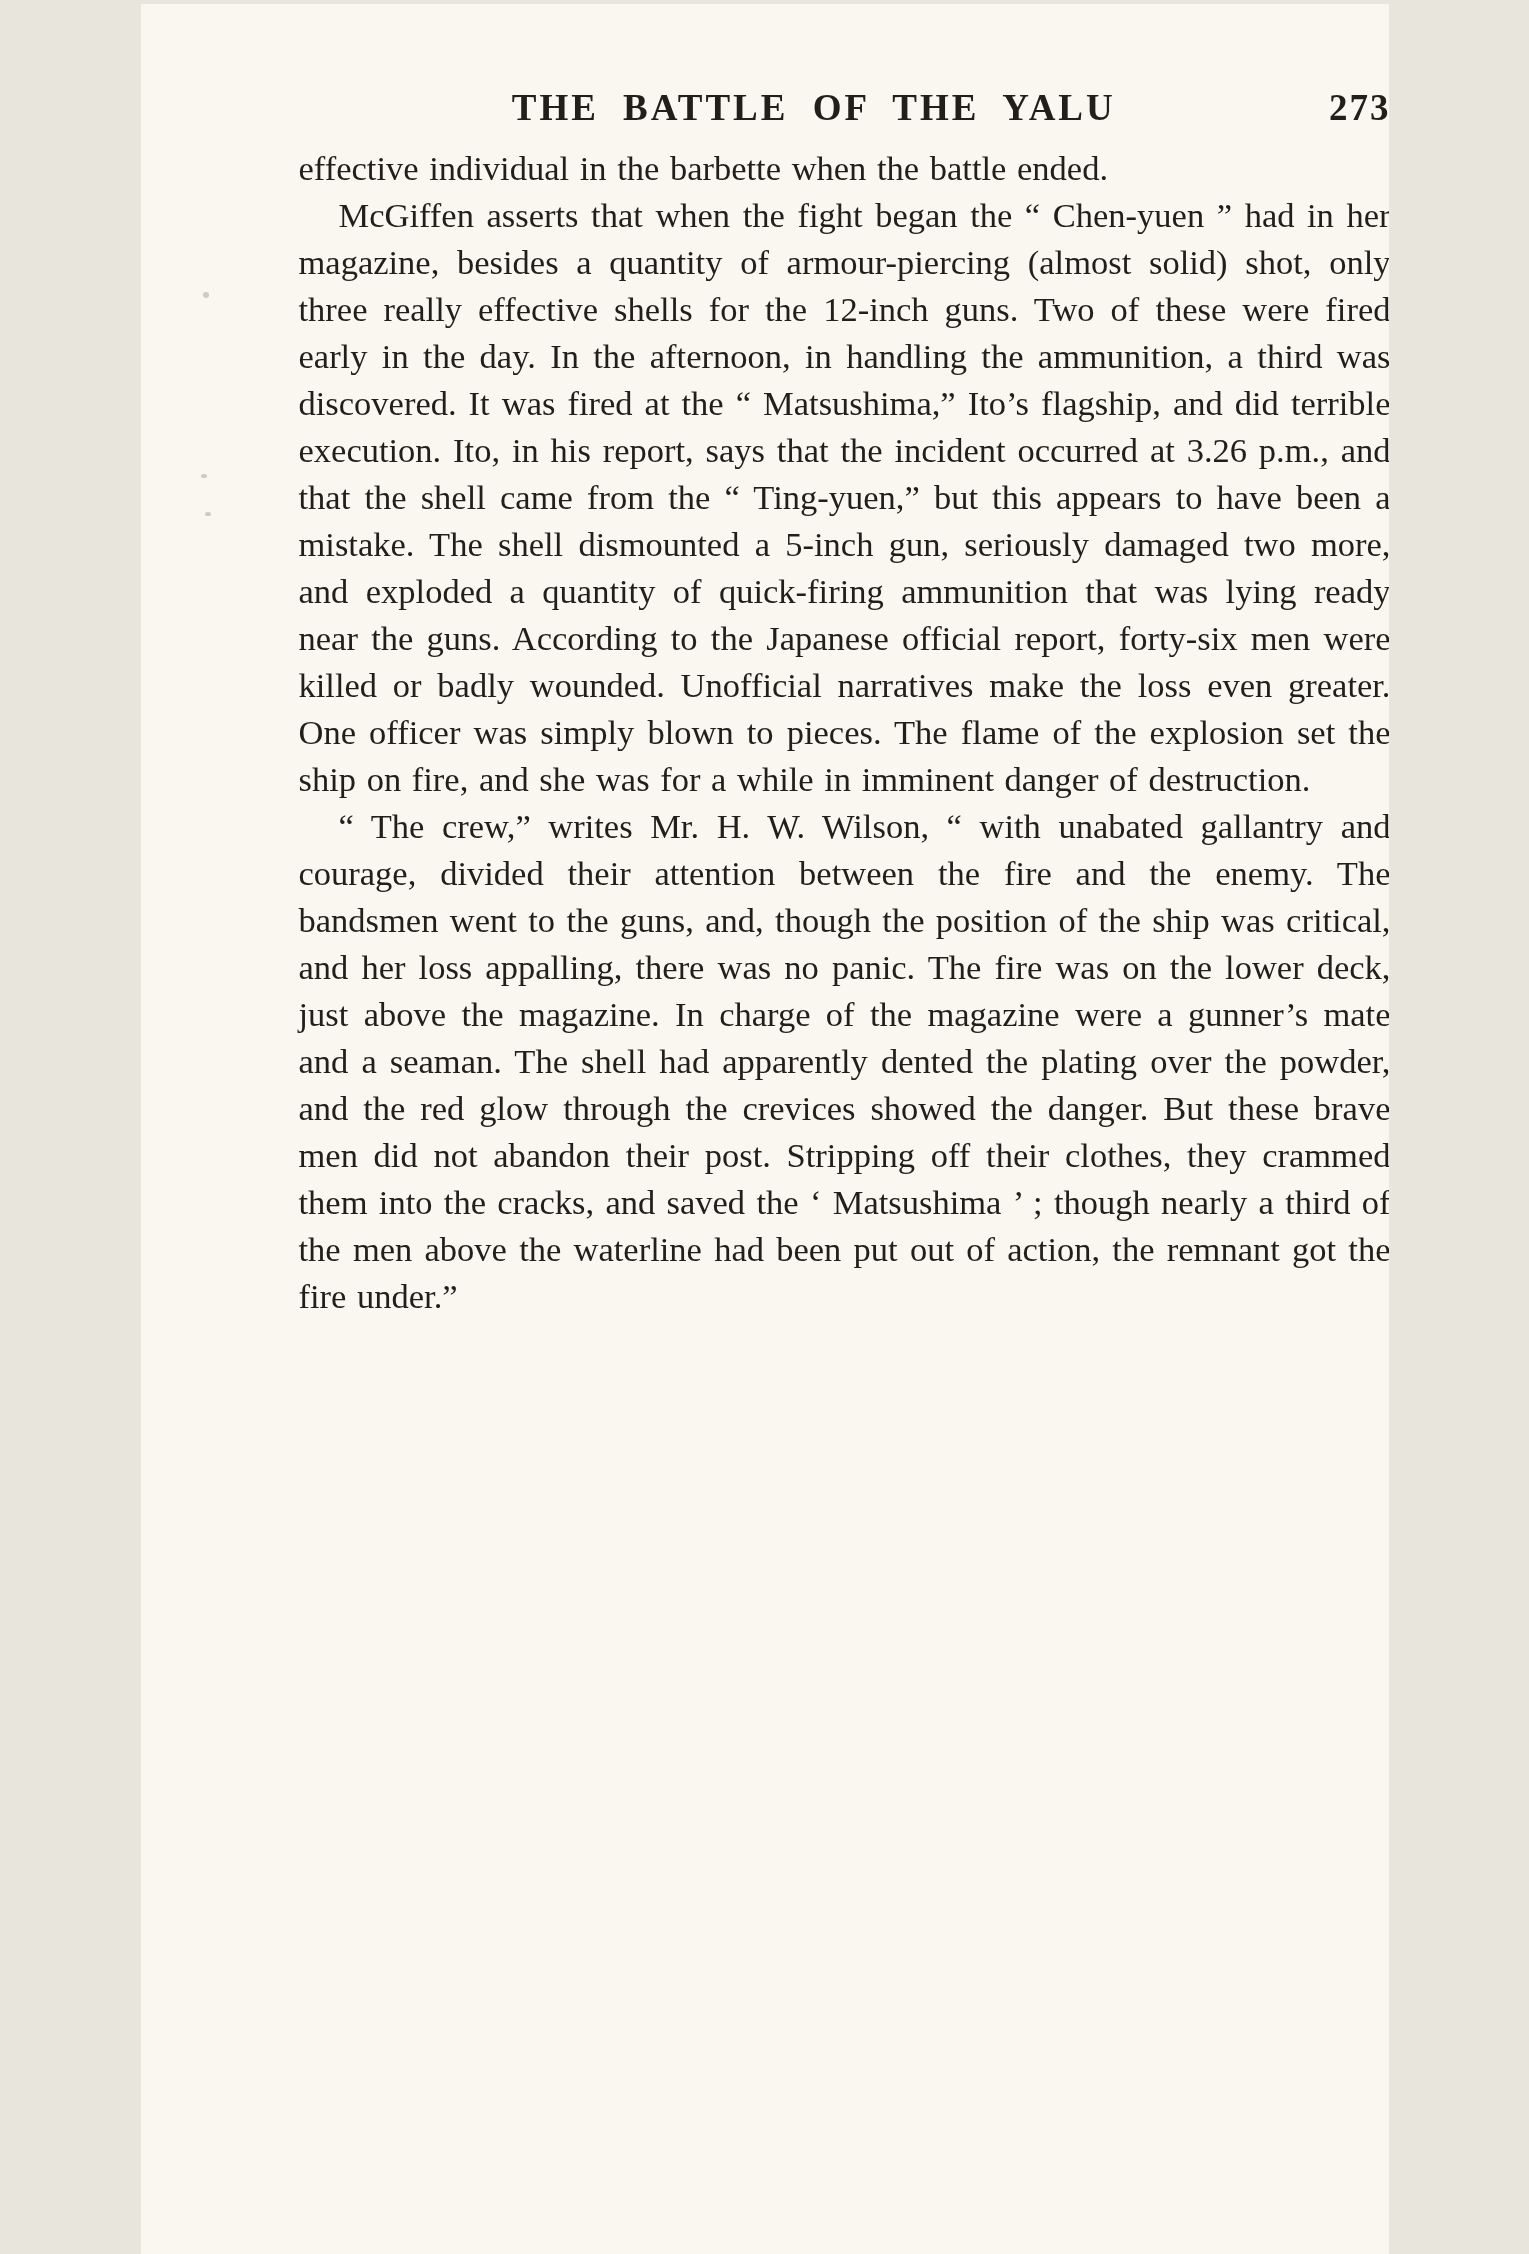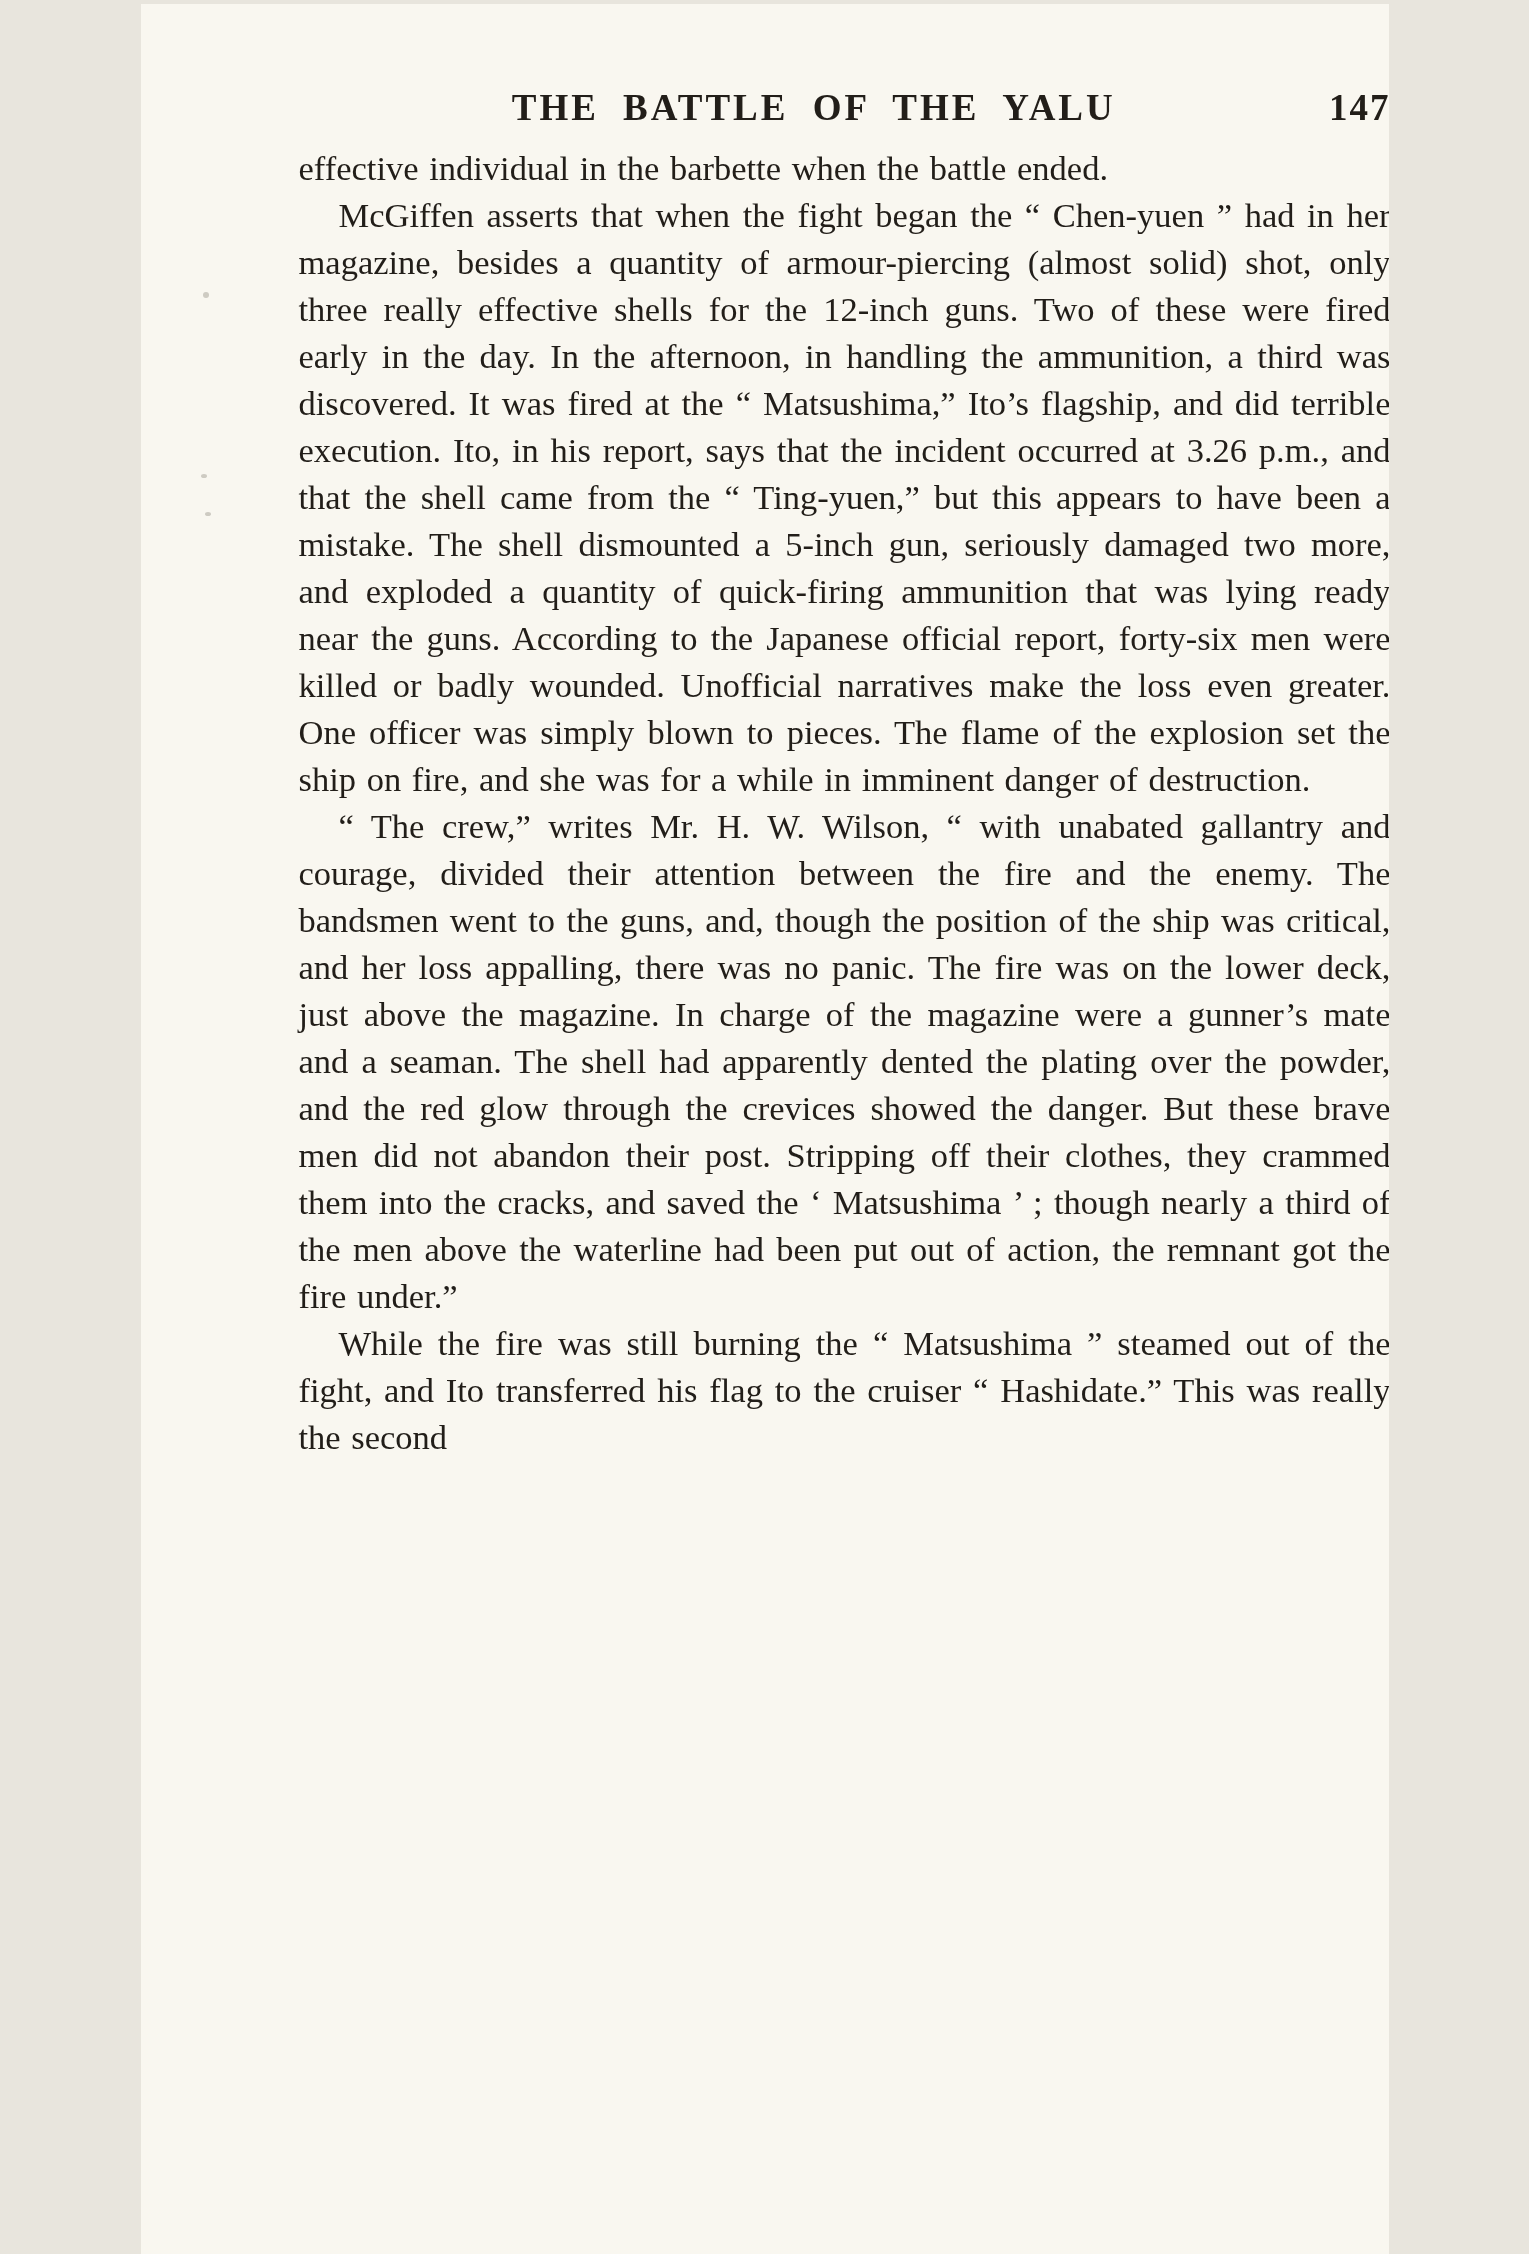--- a/index.html
+++ b/index.html
@@ -80,24 +80,23 @@
 <body>
 
 <div class="page">
 
   <span class="artifact a1"></span>
   <span class="artifact a2"></span>
   <span class="artifact a3"></span>
 
   <div class="running-header">
     <span class="title">THE BATTLE OF THE YALU</span>
-    <span class="pagenum">147</span>
+    <span class="pagenum">273</span>
   </div>
 
   <div class="page-body">
     <p>effective individual in the barbette when the battle ended.</p>
     <p class="indent">McGiffen asserts that when the fight began the “ Chen-yuen ” had in her magazine, besides a quantity of armour-piercing (almost solid) shot, only three really effective shells for the 12-inch guns.  Two of these were fired early in the day.  In the afternoon, in handling the ammunition, a third was discovered.  It was fired at the “ Matsushima,” Ito’s flagship, and did terrible execution.  Ito, in his report, says that the incident occurred at 3.26 p.m., and that the shell came from the “ Ting-yuen,” but this appears to have been a mistake.  The shell dismounted a 5-inch gun, seriously damaged two more, and exploded a quantity of quick-firing ammunition that was lying ready near the guns.  According to the Japanese official report, forty-six men were killed or badly wounded.  Unofficial narratives make the loss even greater.  One officer was simply blown to pieces.  The flame of the explosion set the ship on fire, and she was for a while in imminent danger of destruction.</p>
     <p class="indent">“ The crew,” writes Mr. H. W. Wilson, “ with unabated gallantry and courage, divided their attention between the fire and the enemy.  The bandsmen went to the guns, and, though the position of the ship was critical, and her loss appalling, there was no panic.  The fire was on the lower deck, just above the magazine.  In charge of the magazine were a gunner’s mate and a seaman.  The shell had apparently dented the plating over the powder, and the red glow through the crevices showed the danger.  But these brave men did not abandon their post.  Stripping off their clothes, they crammed them into the cracks, and saved the ‘ Matsushima ’ ;  though nearly a third of the men above the waterline had been put out of action, the remnant got the fire under.”</p>
-    <p class="indent">While the fire was still burning the “ Matsushima ” steamed out of the fight, and Ito transferred his flag to the cruiser “ Hashidate.”   This was really the second</p>
 
   </div>
 
 </div>
 
 </body></html>

